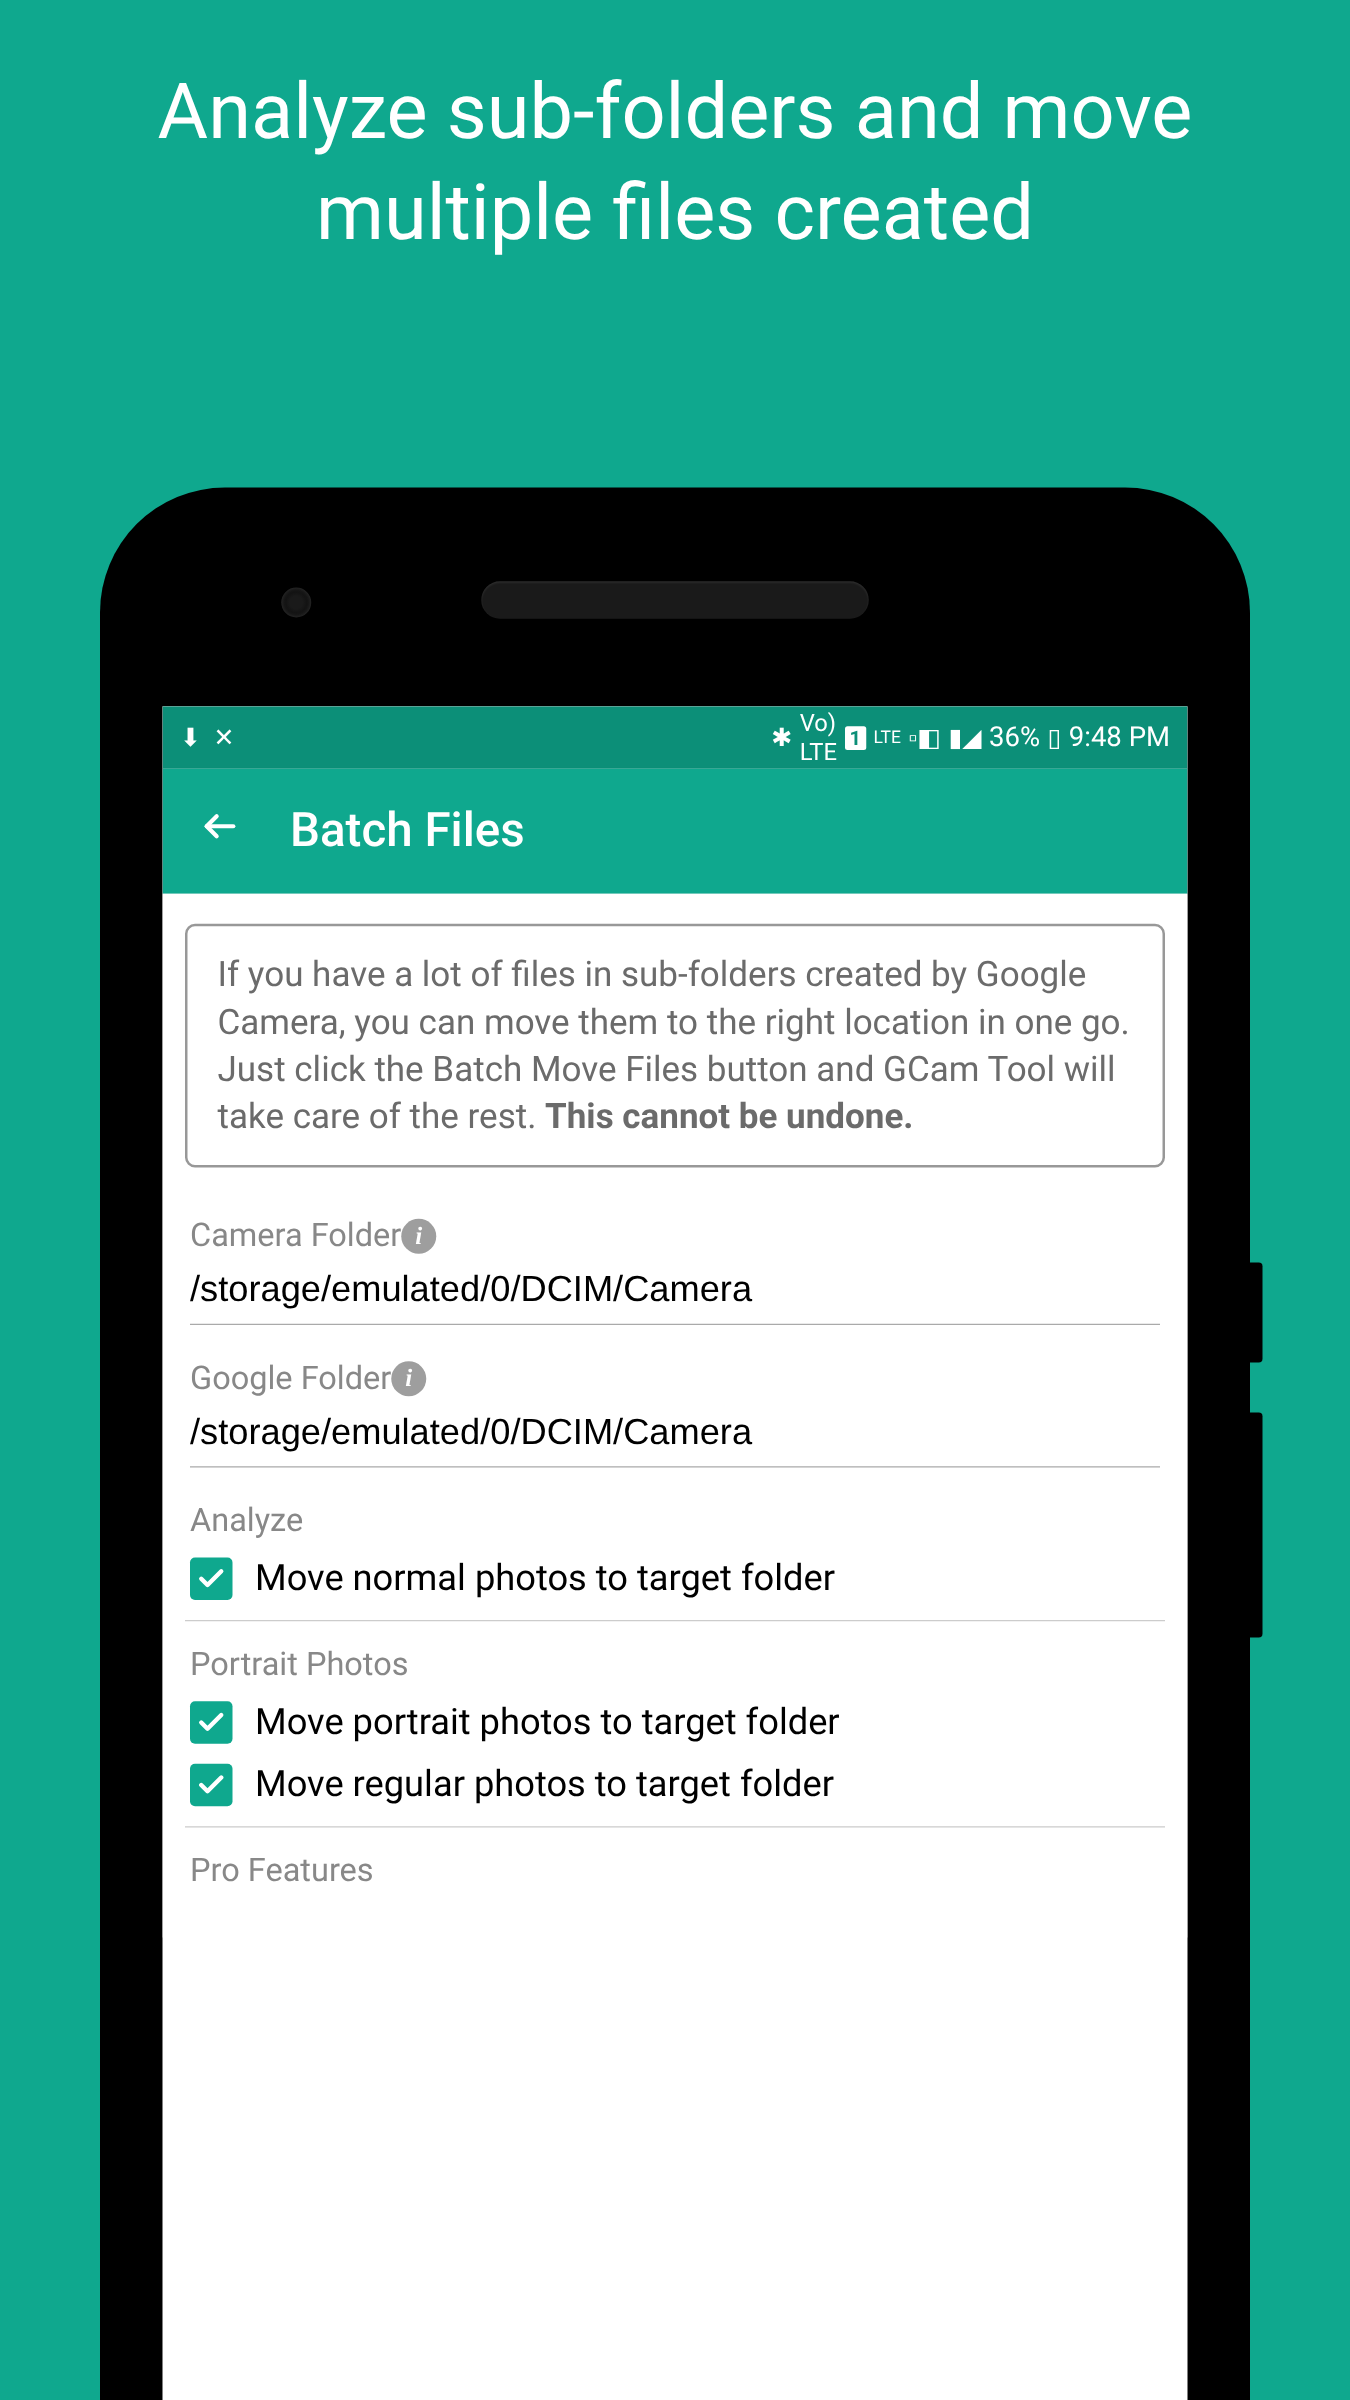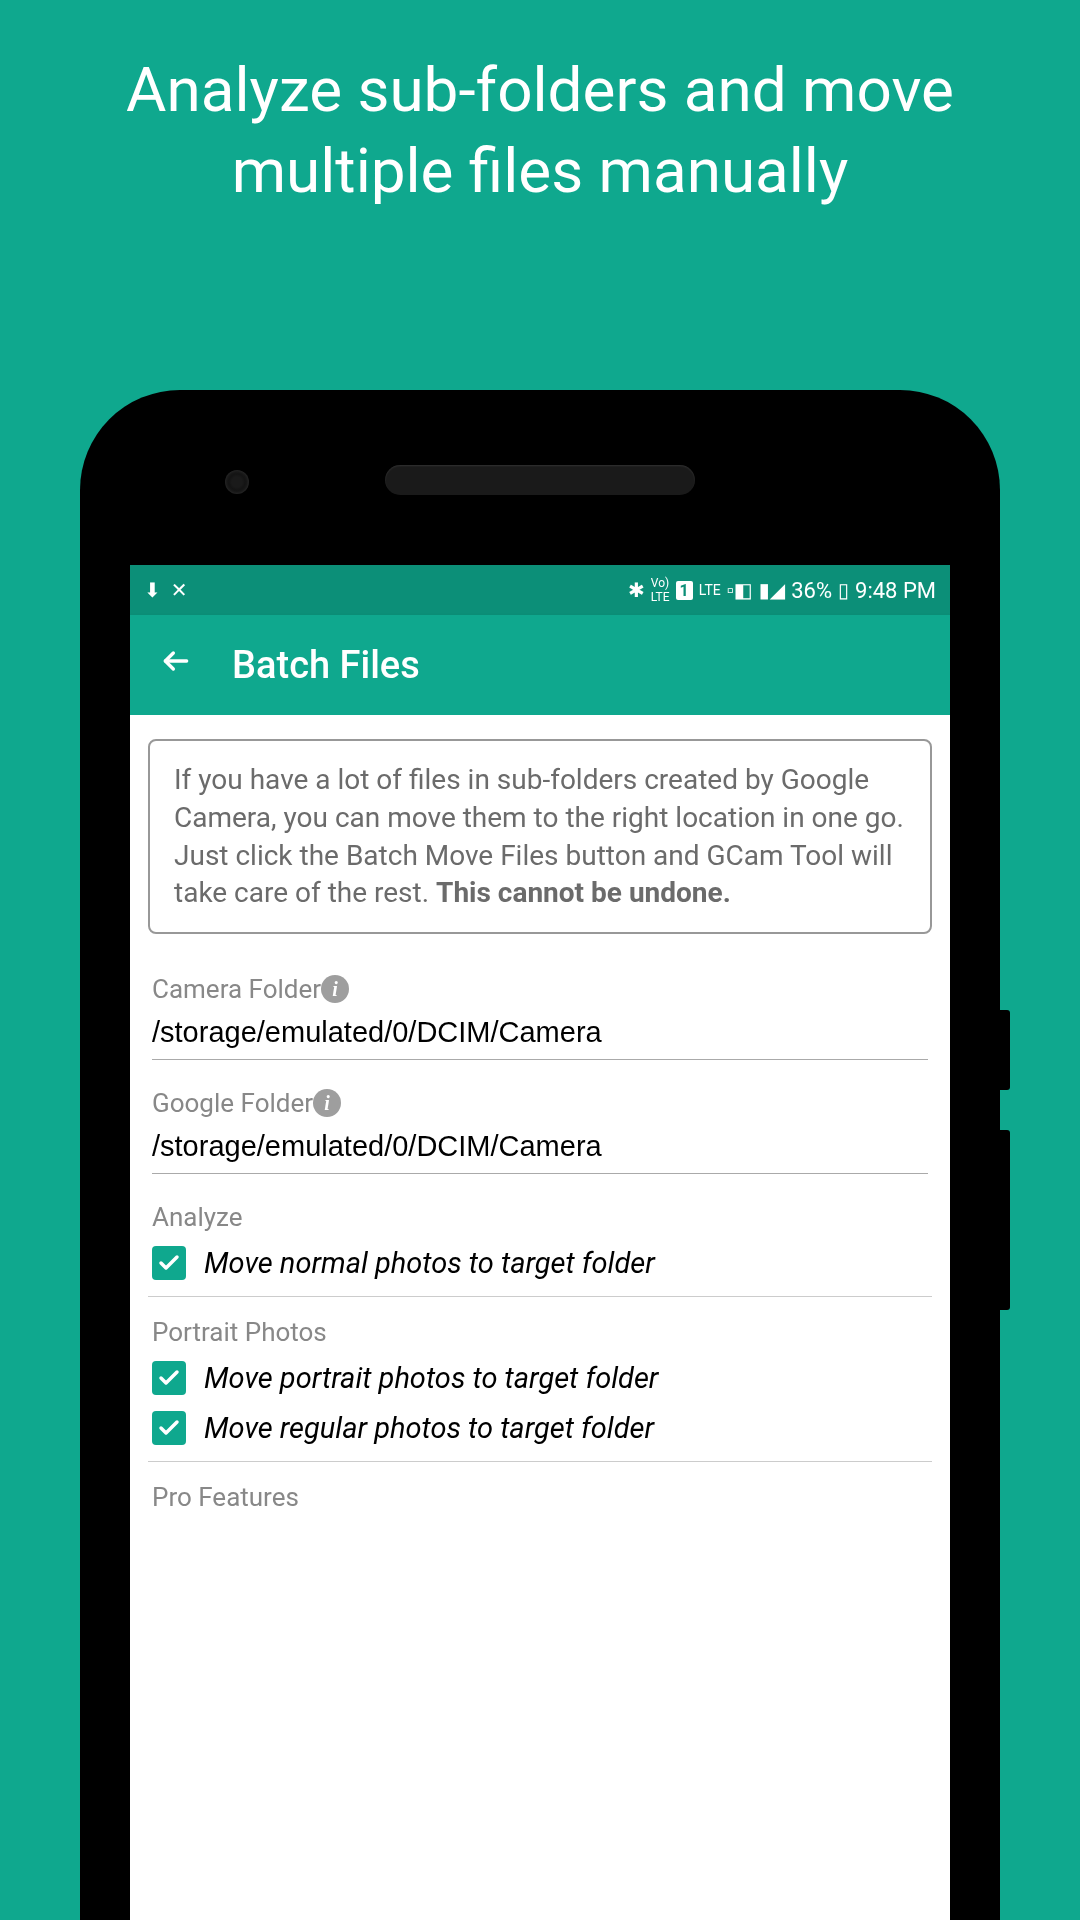--- a/index.html
+++ b/index.html
@@ -207,47 +207,46 @@
       justify-content: center;
       flex-shrink: 0;
     }
     .checkbox svg {
       width: 24px;
       height: 24px;
     }
     .checkbox-label {
       color: #000;
       font-size: 29px;
-      font-style: italic;
     }
     .section-block {
       margin-bottom: 10px;
     }
   </style>
 </head>
 <body>
 
-<div class="promo-headline">Analyze sub-folders and move multiple files manually</div>
+<div class="promo-headline">Analyze sub-folders and move multiple files created</div>
 
 <div class="phone-frame">
   <div class="phone-side-button btn1"></div>
   <div class="phone-side-button btn2"></div>
   <div class="phone-inner">
     <div class="phone-camera-dot"></div>
     <div class="phone-speaker"></div>
     <div class="phone-screen">
 
       <div class="status-bar">
         <div class="status-left">
           <span class="status-icon">⬇</span>
           <span class="status-icon">✕</span>
         </div>
         <div class="status-right">
           <span class="status-icon">✱</span>
-          <span class="status-icon" style="font-size:12px;">Vo)<br>LTE</span>
+          <span class="status-icon" style="font-size:19px;">Vo)<br>LTE</span>
           <span class="status-icon" style="background:#fff;color:#0c8f78;padding:0 4px;border-radius:2px;font-size:16px;font-weight:700;">1</span>
           <span class="status-icon" style="font-size:14px;">LTE</span>
           <span class="status-icon">▫◧</span>
           <span class="status-icon">▮◢</span>
           <span>36%</span>
           <span class="status-icon">▯</span>
           <span>9:48 PM</span>
         </div>
       </div>
 

